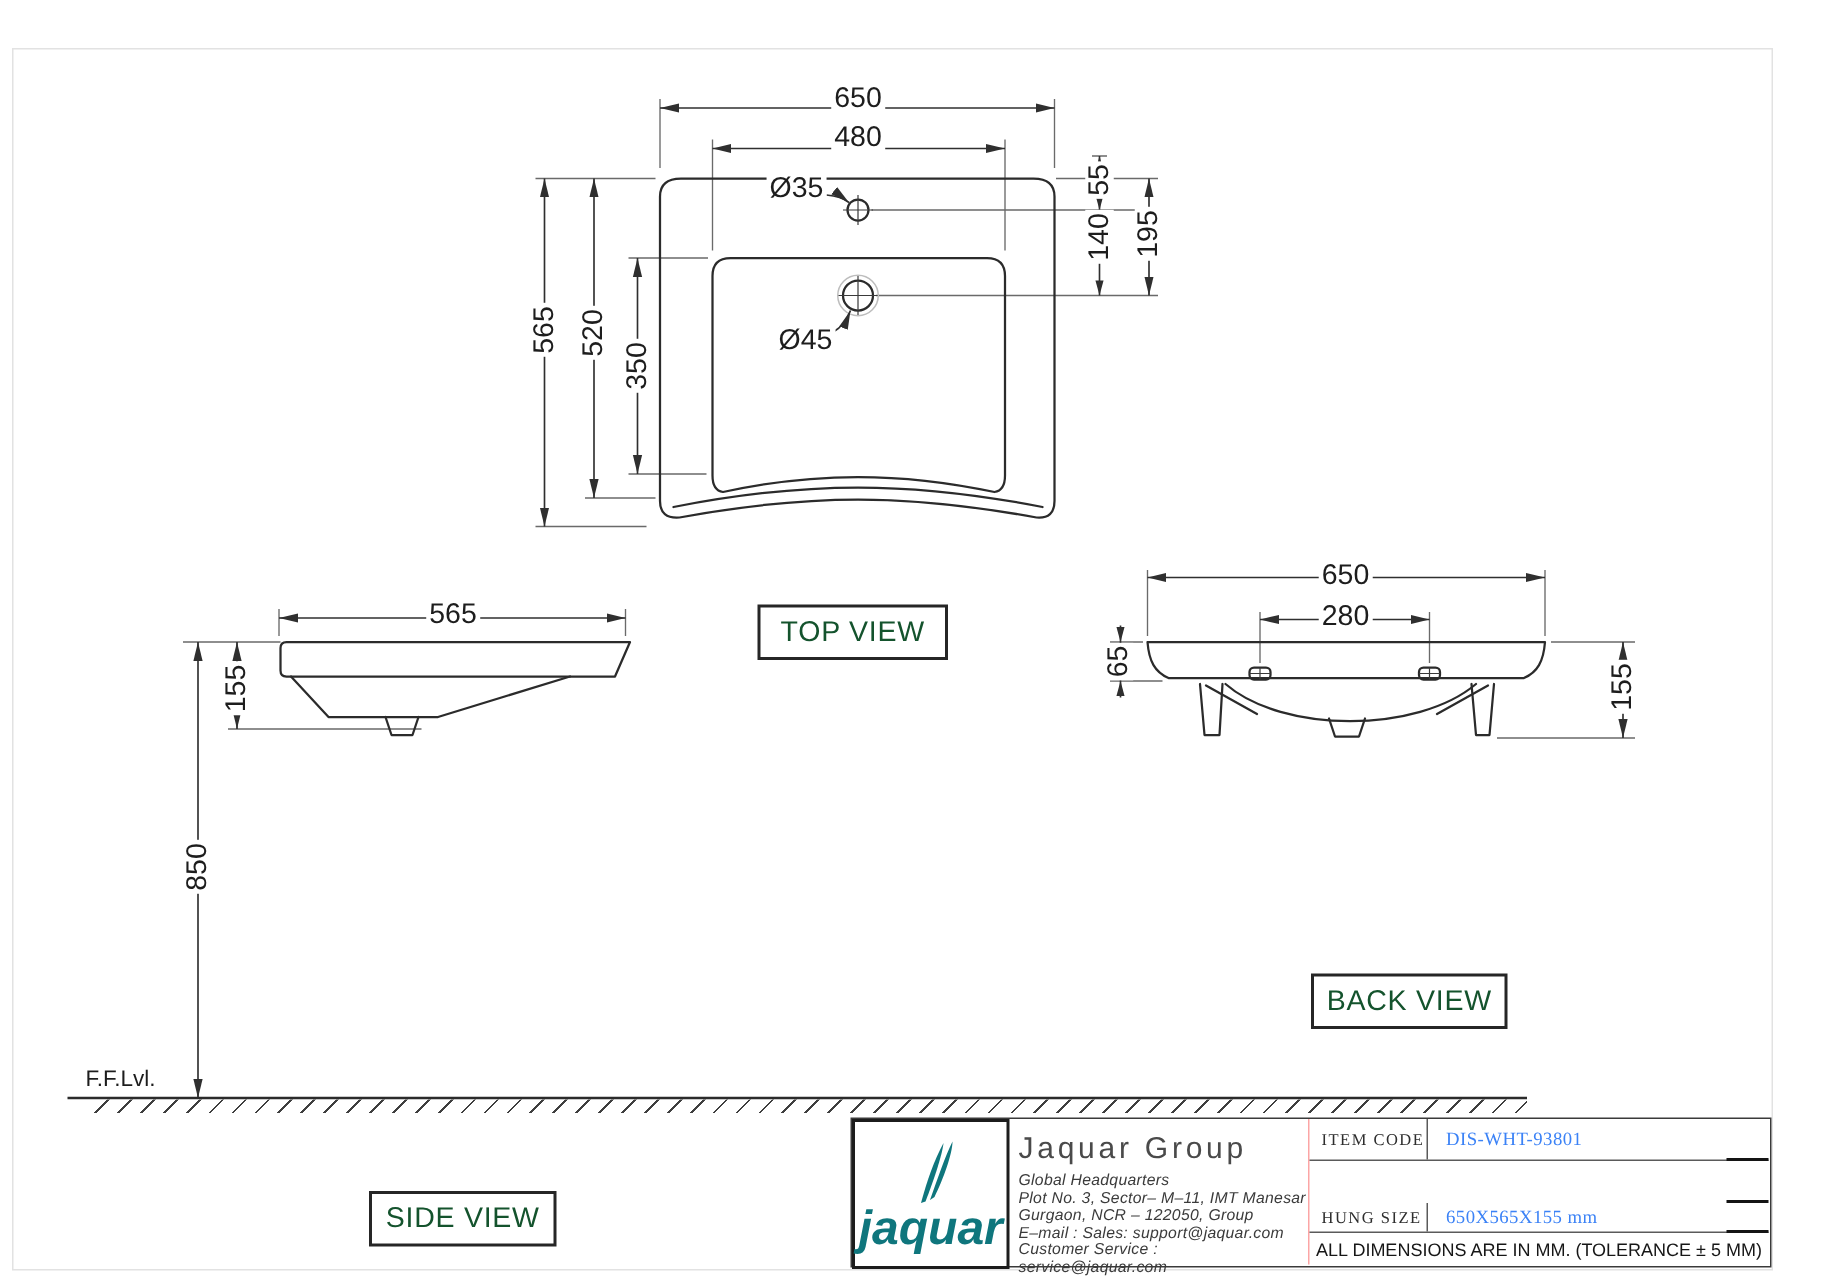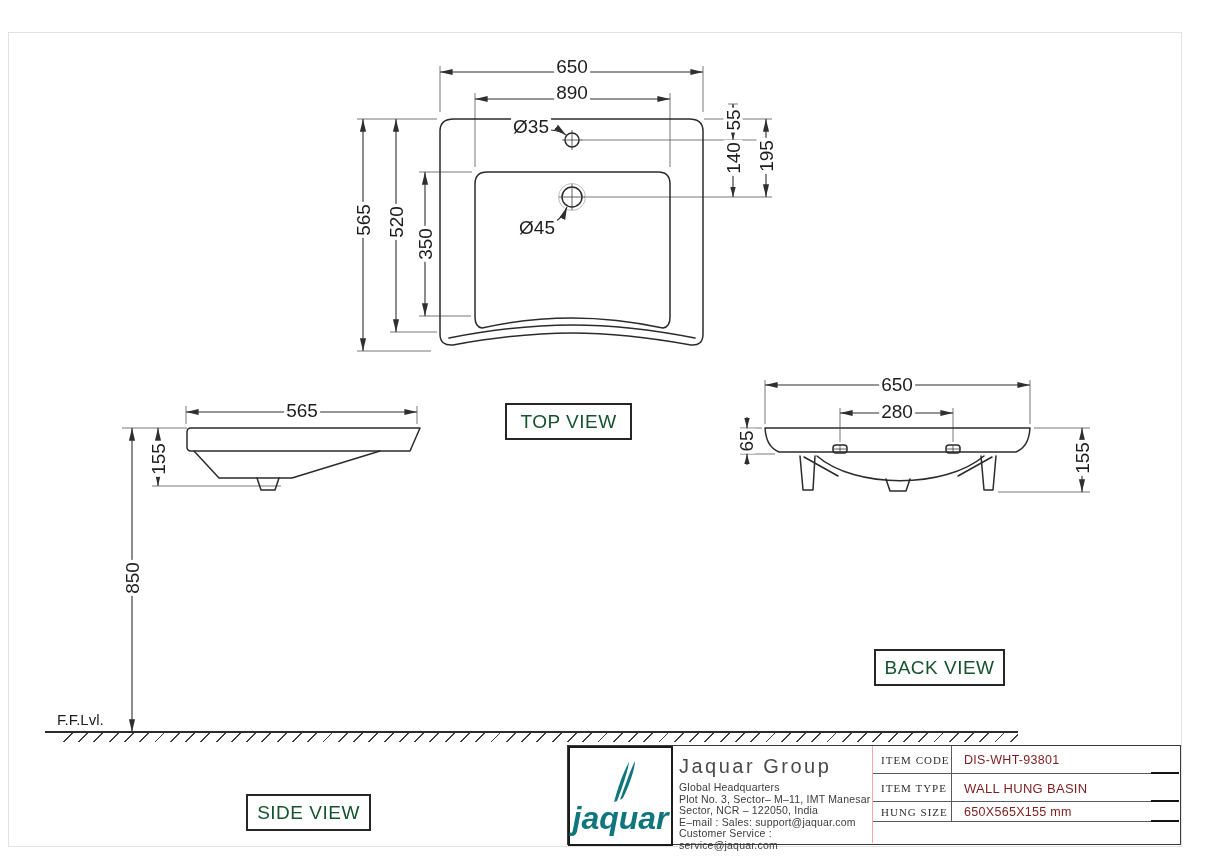--- a/index.html
+++ b/index.html
@@ -20,27 +20,27 @@
   .viewlabel{position:absolute;border:2px solid #262626;background:#fff;color:#14532d;
        font-size:19px;letter-spacing:0.5px;display:flex;align-items:center;justify-content:center;}
   .hatch{position:absolute;left:58px;top:733px;width:960px;height:9px;
        background:repeating-linear-gradient(135deg,transparent 0 9.5px,#3f3f3f 9.5px 10.8px);}
   
   #titleblock{position:absolute;left:567px;top:745px;width:614px;height:100px;
        border:1.5px solid #3a3a3a;box-sizing:border-box;background:#fff;}
   .tb-logo{position:absolute;left:0;top:0;width:101px;height:96px;border:2px solid #1c1c1c;}
   .tb-mid{position:absolute;left:103px;top:0;width:202px;height:97px;border-right:1px solid #fca5a5;box-sizing:border-box;}
   .tb-company{margin:9px 0 0 8px;font-size:20px;letter-spacing:2.5px;color:#4a4a4a;}
-  .tb-addr{margin:4px 0 0 8px;font-size:10.5px;line-height:11.6px;letter-spacing:0.2px;color:#3b3b3b;}
+  .tb-addr{margin:4px 0 0 8px;font-size:10.5px;line-height:11.6px;letter-spacing:0.2px;color:#3b3b3b;font-style:italic;}
   .tb-row{position:absolute;left:305px;width:306px;border-bottom:1px solid #5a5a5a;box-sizing:border-box;}
   .tb-lbl{position:absolute;left:8px;top:50%;transform:translateY(-50%);
        font-family:"Liberation Serif",serif;font-size:11px;letter-spacing:1px;color:#2e2e2e;text-align:right;}
   .tb-col{position:absolute;left:78px;top:0;bottom:0;border-left:1px solid #5a5a5a;}
   .tb-val{position:absolute;left:91px;top:50%;transform:translateY(-50%);
-       font-size:12.5px;color:#7f1d1d;letter-spacing:0.3px;}
+       font-size:12.5px;color:#3b82f6;letter-spacing:0.3px;font-family:Liberation Serif, serif;}
   .tb-note{position:absolute;left:305px;top:76px;width:306px;height:21px;display:flex;
        align-items:center;justify-content:center;font-size:12px;color:#161616;}
   .tb-tick{position:absolute;width:28px;height:2px;background:#141414;left:583px;}
   .jaquar-word{position:absolute;left:0;bottom:7px;width:100%;text-align:center;
        font-size:32px;font-weight:bold;font-style:italic;letter-spacing:0px;color:#0f767d;}
 </style>
 </head>
 <body>
 
 <div id="canvas">
@@ -122,21 +122,21 @@
       <path class="ol" d="M981,456 L984,490 L993,490 L996,456"></path>
       <path class="ol" d="M804,457 L838,476 M992,457 L958,476"></path>
       <path class="ol" d="M817,456 C855,489 945,489 984,456"></path>
       <path class="ol" d="M886,479 L890,491 L906,491 L910,479"></path>
     </g>
   </svg>
 
   <div class="hatch"></div>
 
   <span class="dim" style="left:572px;top:66px">650</span>
-  <span class="dim" style="left:572px;top:92px">890</span>
+  <span class="dim" style="left:572px;top:92px">480</span>
   <span class="dim v" style="left:363px;top:220px">565</span>
   <span class="dim v" style="left:396px;top:222px">520</span>
   <span class="dim v" style="left:425px;top:244px">350</span>
   <span class="dim v" style="left:733px;top:120px">55</span>
   <span class="dim v" style="left:733px;top:158px">140</span>
   <span class="dim v" style="left:766px;top:156px">195</span>
   <span class="dim" style="left:531px;top:126px">Ø35</span>
   <span class="dim" style="left:537px;top:227px">Ø45</span>
 
   <span class="dim" style="left:302px;top:410px">565</span>
@@ -160,39 +160,35 @@
         <path d="M617,799 C622,785 627,770 632,760 C632,768 626,785 620,797 Z" fill="#0f767d"></path>
       </svg>
       <div class="jaquar-word">jaquar</div>
     </div>
 
     <div class="tb-mid">
       <div class="tb-company">Jaquar Group</div>
       <div class="tb-addr">
         <div>Global Headquarters</div>
         <div>Plot No. 3, Sector– M–11, IMT Manesar</div>
-        <div>Sector, NCR – 122050, India</div>
+        <div>Gurgaon, NCR – 122050, Group</div>
         <div>E–mail : Sales: support@jaquar.com</div>
         <div>Customer Service : service@jaquar.com</div>
       </div>
     </div>
 
     <div class="tb-row" style="top:0;height:28px">
       <span class="tb-lbl">ITEM CODE</span>
       <span class="tb-col"></span>
       <span class="tb-val">DIS-WHT-93801</span>
     </div>
-    <div class="tb-row" style="top:28px;height:28px">
-      <span class="tb-lbl">ITEM TYPE</span>
-      <span class="tb-col"></span>
-      <span class="tb-val" style="font-size:13px">WALL HUNG BASIN</span>
-    </div>
     <div class="tb-row" style="top:56px;height:20px">
       <span class="tb-lbl">HUNG SIZE</span>
       <span class="tb-col"></span>
       <span class="tb-val">650X565X155 mm</span>
     </div>
+    <div class="tb-note">ALL DIMENSIONS ARE IN MM. (TOLERANCE ± 5 MM)</div>
 
     <div class="tb-tick" style="top:26px"></div>
     <div class="tb-tick" style="top:54px"></div>
     <div class="tb-tick" style="top:74px"></div>
   </div>
 </div>
 
 </body></html>

